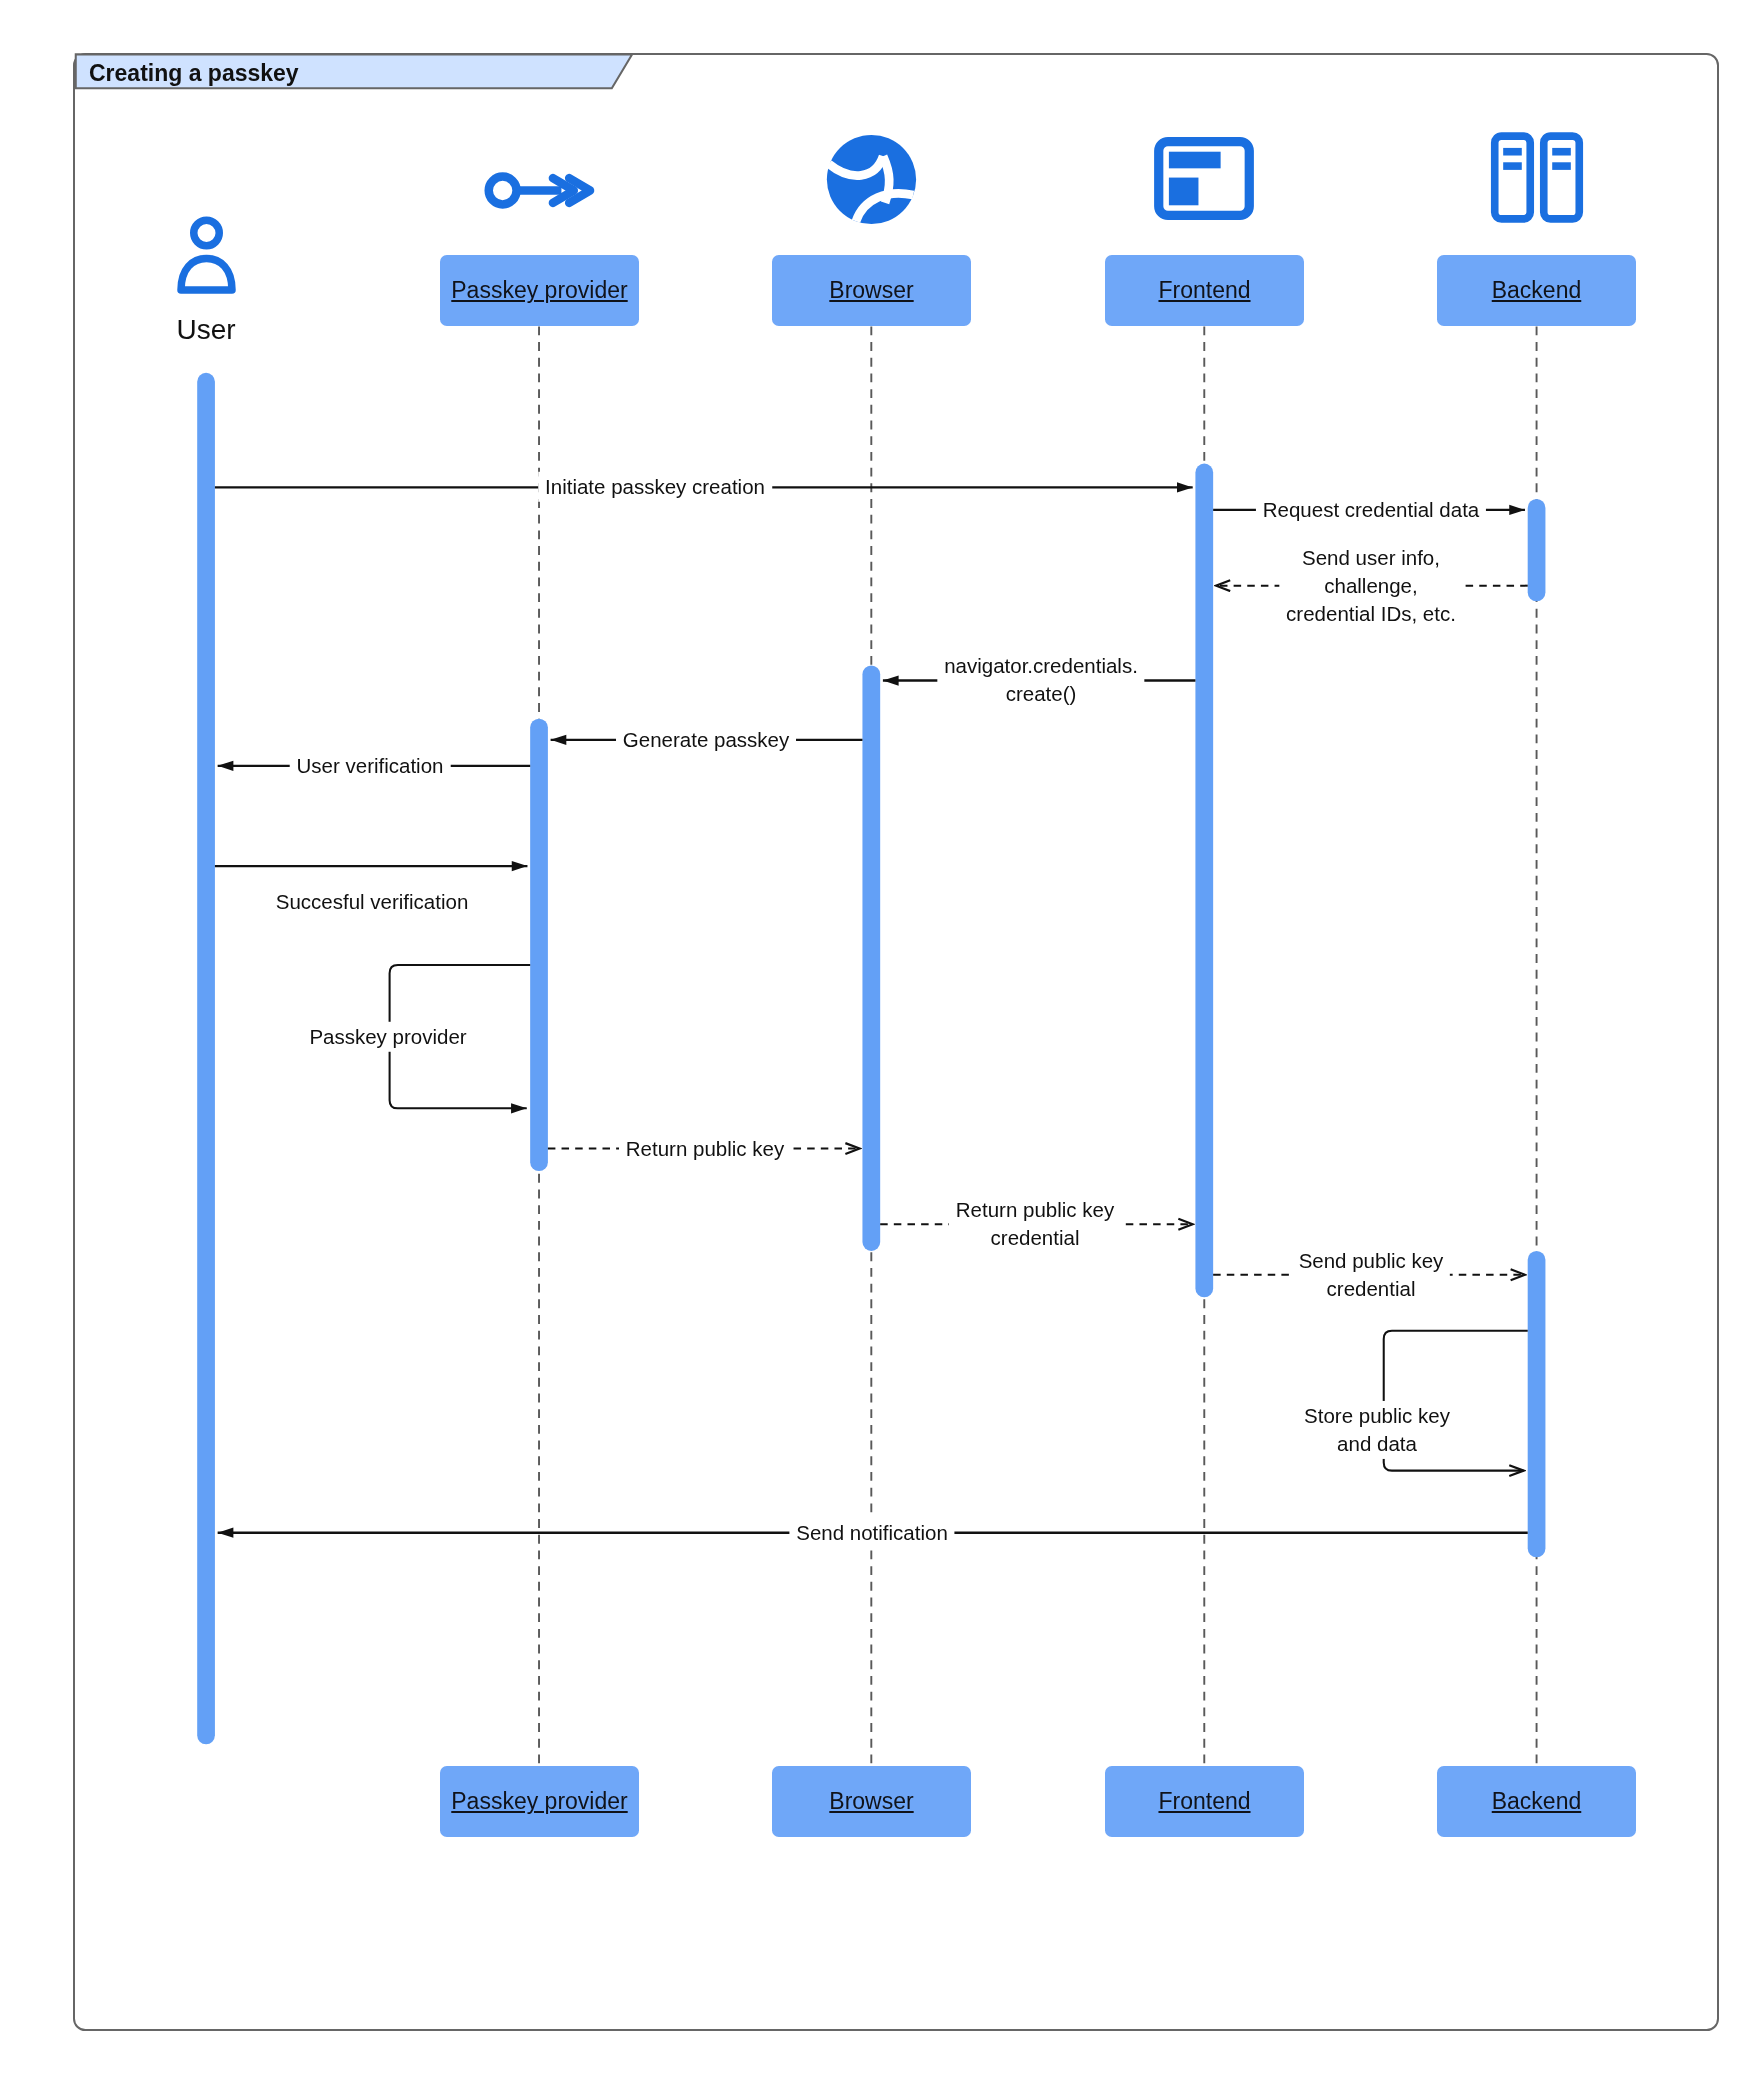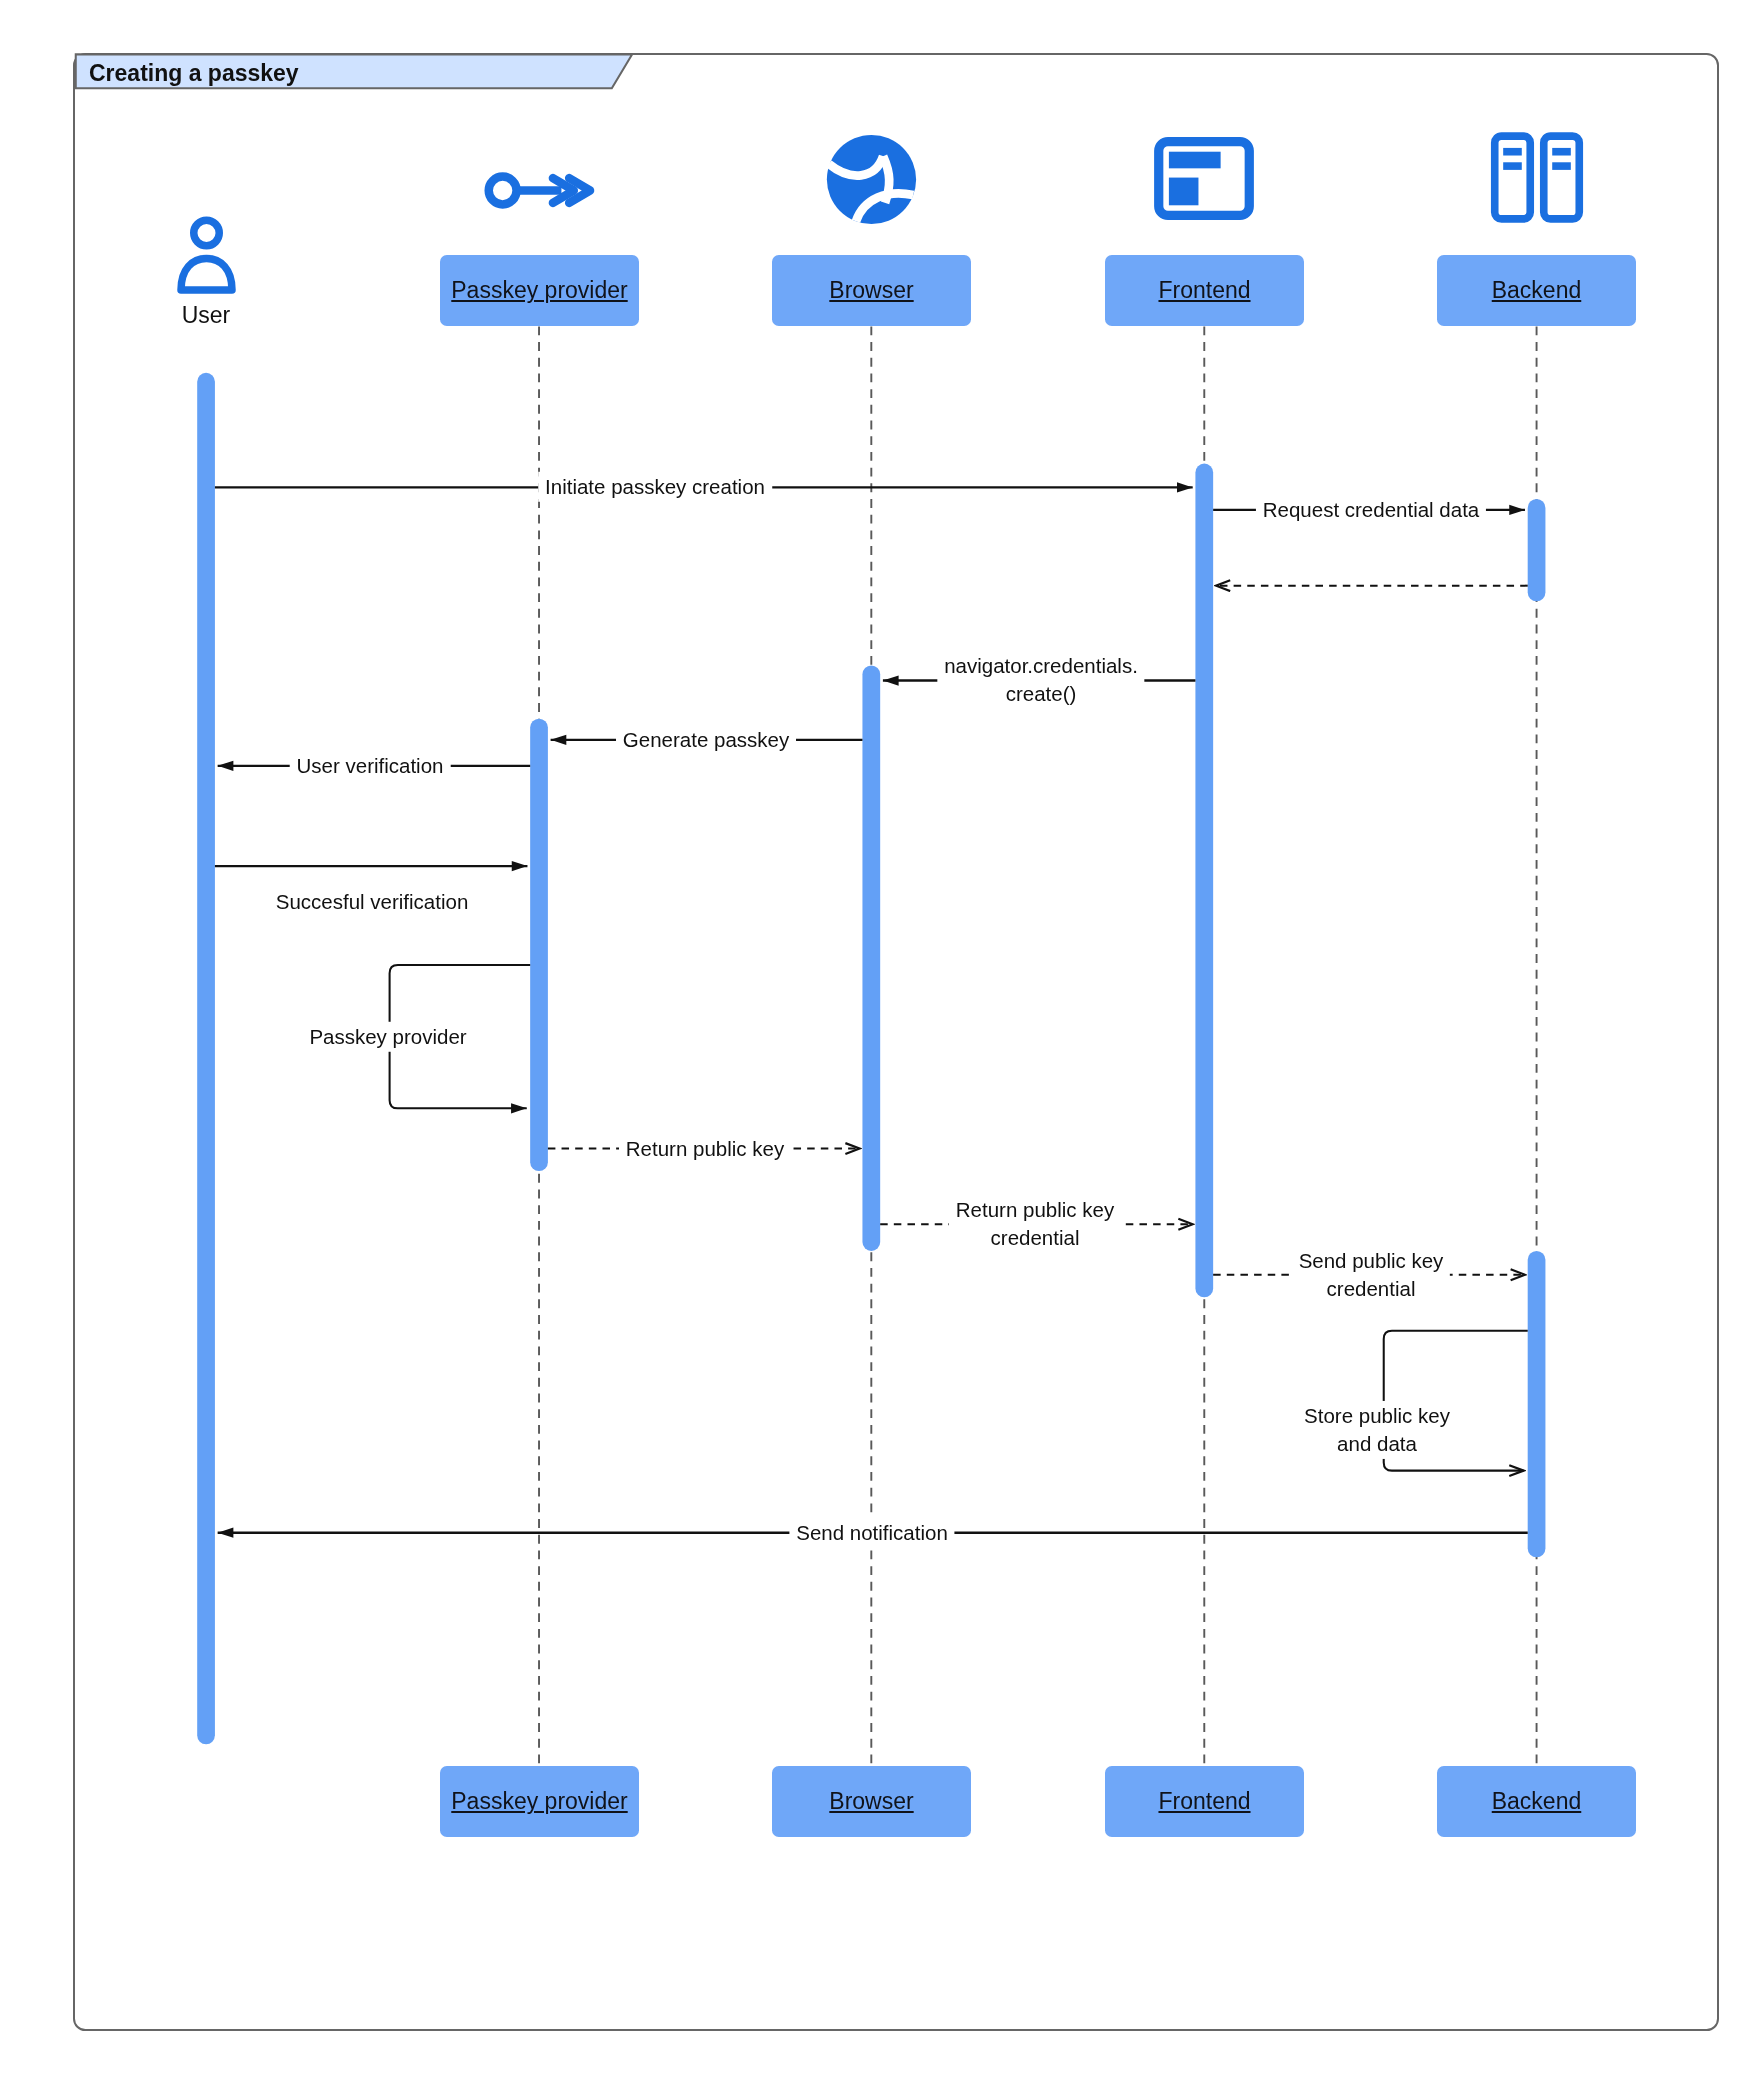--- a/index.html
+++ b/index.html
@@ -17,22 +17,22 @@
     font-size:23px;font-weight:bold;color:#111;line-height:29px;
   }
   .layer{position:absolute;left:0;top:0;}
   .icon{position:absolute;}
   .pbox{
     position:absolute;width:199px;height:71px;background:#6fa7f8;border-radius:6.8px;
     display:flex;align-items:center;justify-content:center;text-align:center;
     font-size:23px;line-height:1.15;color:#10131a;padding:0 6.8px;box-sizing:border-box;text-decoration:underline;
   }
   .user-label{
-    position:absolute;left:138px;top:302px;width:136px;text-align:center;
-    font-size:23px;color:#111;
+    position:absolute;left:138px;top:314px;width:136px;text-align:center;
+    font-size:28px;color:#111;
   }
   .msg{
     position:absolute;transform:translate(-50%,-50%);
     background:#ffffff;padding:1.4px 6.8px;text-align:center;
     font-size:20.5px;line-height:1.35;color:#111;white-space:nowrap;
   }
   .msg span{display:block;}
 </style>
 </head>
 <body>
@@ -144,20 +144,25 @@
   <div class="pbox" style="left:1437px;top:1766px;">
     <span>Backend</span>
   </div>
 
   <div class="msg" style="left:655px;top:487px;">
     <span>Initiate passkey creation</span>
   </div>
   <div class="msg" style="left:1371px;top:510px;">
     <span>Request credential data</span>
   </div>
+  <div class="msg" style="left:1371px;top:586px;">
+    <span>Send user info,</span>
+    <span>challenge,</span>
+    <span>credential IDs, etc.</span>
+  </div>
   <div class="msg" style="left:1041px;top:680px;">
     <span>navigator.credentials.</span>
     <span>create()</span>
   </div>
   <div class="msg" style="left:706px;top:740px;">
     <span>Generate passkey</span>
   </div>
   <div class="msg" style="left:370px;top:766px;">
     <span>User verification</span>
   </div>

